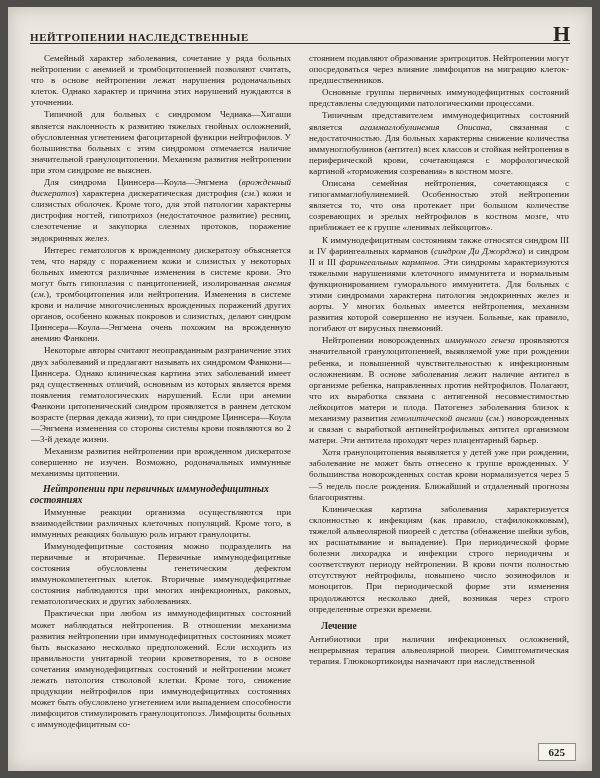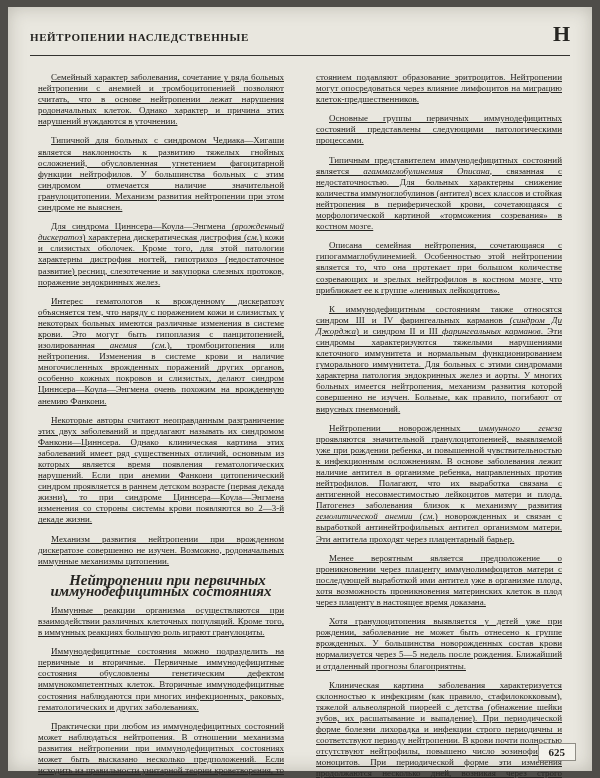--- a/index.html
+++ b/index.html
@@ -13,44 +13,44 @@
     position:absolute;top:7px;left:8px;right:8px;bottom:7px;
     background:#e9e7df;
     box-shadow:inset 0 0 18px rgba(60,55,45,.25);
     padding:18px 22px 14px 22px;
     box-sizing:border-box;
     color:#262522;
   }
   .header{
     display:flex;justify-content:space-between;align-items:flex-end;
     border-bottom:1.5px solid #33322f;
-    padding-bottom:12px;margin-bottom:8px;
+    padding-bottom:0;margin-bottom:8px;
   }
   .header-title{
     font-weight:bold;font-size:11px;letter-spacing:.6px;
   }
   .header-letter{
     font-weight:bold;font-size:22px;line-height:18px;
   }
   .columns{
     display:flex;gap:16px;
   }
   .column{
     flex:1 1 0;
     font-size:9px;line-height:11.1px;
     text-align:justify;
     hyphens:auto;
   }
   .column p{
-    margin:8px;text-indent:13px;text-decoration:underline;
+    margin:1px;text-indent:13px;
   }
   .column p.noindent{text-indent:0;}
   .column h3{
-    margin:3px 0 2px 0;font-size:15px;line-height:11px;
-    font-weight:bold;font-style:italic;text-indent:13px;text-align:center;
+    margin:3px 0 2px 0;font-size:10px;line-height:11px;
+    font-weight:bold;font-style:italic;text-indent:13px;text-align:left;
   }
   .column h4{
     margin:6px 0 2px 0;font-size:9.5px;line-height:11px;
     font-weight:bold;text-indent:13px;text-align:left;
   }
   .page-number{
     position:absolute;right:16px;bottom:10px;
     background:#f4f3ec;border:1px solid #8f8d85;
     padding:2px 10px;
     font-weight:bold;font-size:11px;
@@ -78,21 +78,20 @@
         <p>Иммунодефицитные состояния можно подразделить на первичные и вторичные. Первичные иммунодефицитные состояния обусловлены генетическим дефектом иммунокомпетентных клеток. Вторичные иммунодефицитные состояния наблюдаются при многих инфекционных, раковых, гематологических и других заболеваниях.</p>
         <p>Практически при любом из иммунодефицитных состояний может наблюдаться нейтропения. В отношении механизма развития нейтропении при иммунодефицитных состояниях может быть высказано несколько предположений. Если исходить из правильности унитарной теории кроветворения, то в основе сочетания иммунодефицитных состояний и нейтропении может лежать патология стволовой клетки. Кроме того, снижение продукции нейтрофилов при иммунодефицитных состояниях может быть обусловлено угнетением или выпадением способности лимфоцитов стимулировать гранулоцитопоэз. Лимфоциты больных с иммунодефицитным со-</p>
       </div>
     <div class="column">
         <p class="noindent">стоянием подавляют образование эритроцитов. Нейтропении могут опосредоваться через влияние лимфоцитов на миграцию клеток-предшественников.</p>
         <p>Основные группы первичных иммунодефицитных состояний представлены следующими патологическими процессами.</p>
         <p>Типичным представителем иммунодефицитных состояний является <em>агаммаглобулинемия Описана</em>, связанная с недостаточностью. Для больных характерны снижение количества иммуноглобулинов (антител) всех классов и стойкая нейтропения в периферической крови, сочетающаяся с морфологической картиной «торможения созревания» в костном мозге.</p>
         <p>Описана семейная нейтропения, сочетающаяся с гипогаммаглобулинемией. Особенностью этой нейтропении является то, что она протекает при большом количестве созревающих и зрелых нейтрофилов в костном мозге, что приближает ее к группе «ленивых лейкоцитов».</p>
         <p>К иммунодефицитным состояниям также относятся синдром III и IV фарингеальных карманов (<em>синдром Ди Джорджа</em>) и синдром II и III <em>фарингеальных карманов</em>. Эти синдромы характеризуются тяжелыми нарушениями клеточного иммунитета и нормальным функционированием гуморального иммунитета. Для больных с этими синдромами характерна патология эндокринных желез и аорты. У многих больных имеется нейтропения, механизм развития которой совершенно не изучен. Больные, как правило, погибают от вирусных пневмоний.</p>
         <p>Нейтропении новорожденных <em>иммунного генеза</em> проявляются значительной гранулоцитопенией, выявляемой уже при рождении ребенка, и повышенной чувствительностью к инфекционным осложнениям. В основе заболевания лежит наличие антител в организме ребенка, направленных против нейтрофилов. Полагают, что их выработка связана с антигенной несовместимостью лейкоцитов матери и плода. Патогенез заболевания близок к механизму развития <em>гемолитической анемии</em> (<em>см.</em>) новорожденных и связан с выработкой антинейтрофильных антител организмом матери. Эти антитела проходят через плацентарный барьер.</p>
-        <p>Менее вероятным является предположение о проникновении через плаценту иммунолимфоцитов матери с последующей выработкой ими антител уже в организме плода, хотя возможность проникновения материнских клеток в плод через плаценту в настоящее время доказана.</p>
         <p>Хотя гранулоцитопения выявляется у детей уже при рождении, заболевание не может быть отнесено к группе врожденных. У большинства новорожденных состав крови нормализуется через 5—5 недель после рождения. Ближайший и отдаленный прогнозы благоприятны.</p>
         <p>Клиническая картина заболевания характеризуется склонностью к инфекциям (как правило, стафилококковым), тяжелой альвеолярной пиореей с детства (обнажение шейки зубов, их расшатывание и выпадение). При периодической форме болезни лихорадка и инфекции строго периодичны и соответствуют периоду нейтропении. В крови почти полностью отсутствуют нейтрофилы, повышено число эозинофилов и моноцитов. При периодической форме эти изменения продолжаются несколько дней, возникая через строго определенные отрезки времени.</p>
         <h4>Лечение</h4>
         <p class="noindent">Антибиотики при наличии инфекционных осложнений, непрерывная терапия альвеолярной пиореи. Симптоматическая терапия. Глюкокортикоиды назначают при наследственной</p>
       </div>
   </div>
   <div class="page-number">625</div>
 </div>
 
 </body></html>

